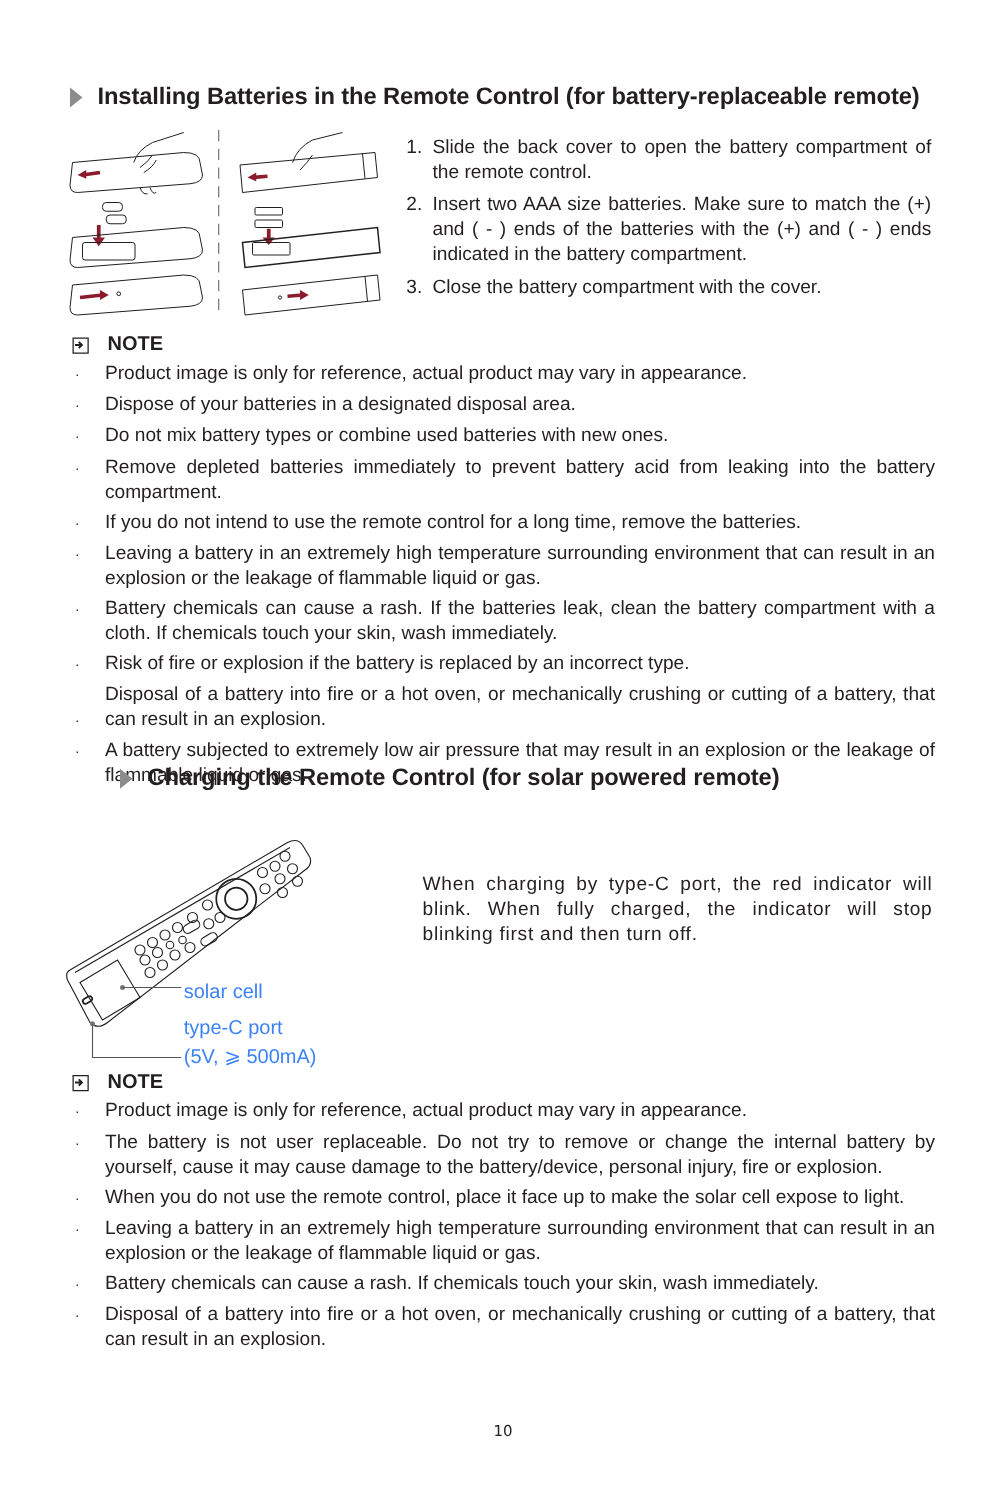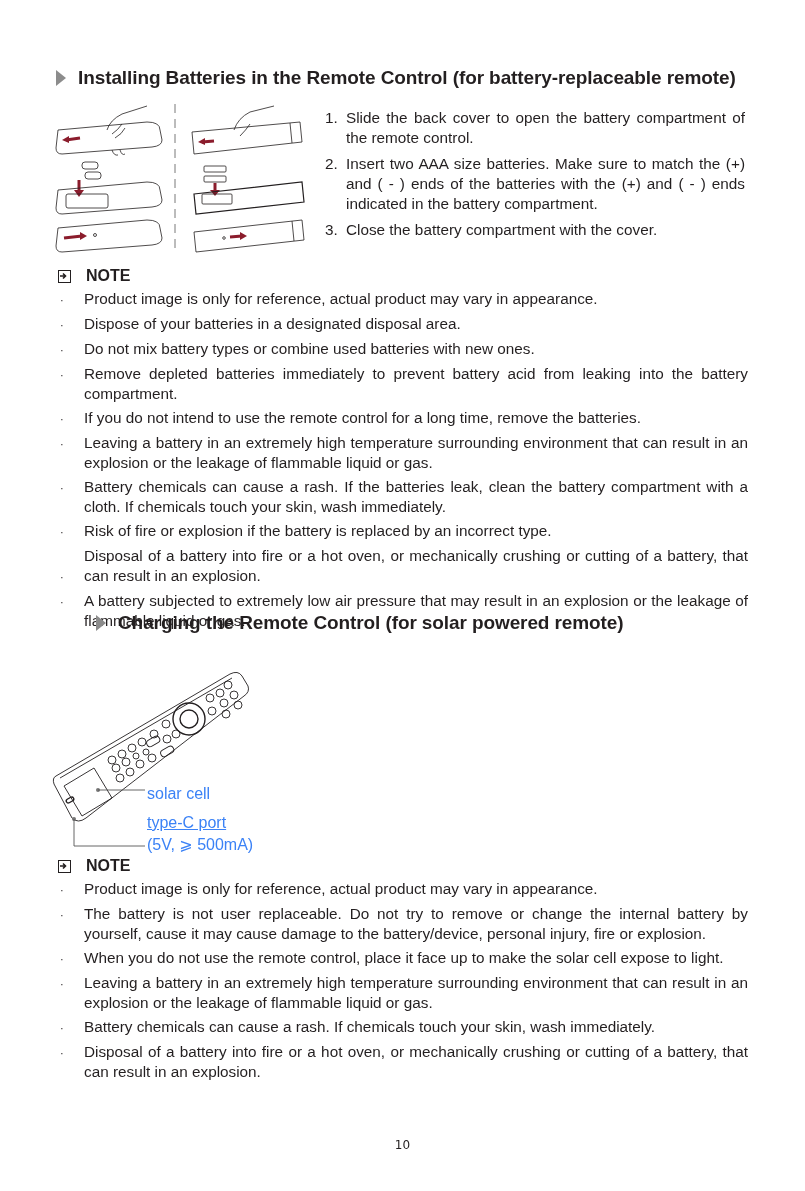--- a/index.html
+++ b/index.html
@@ -209,24 +209,25 @@
     <rect x="14" y="130" width="8" height="4" rx="2" transform="rotate(-30 18 132)" stroke-width="1.4"></rect>
 
     <circle cx="46" cy="122" r="2" fill="#777" stroke="none"></circle>
     <line x1="46" y1="122" x2="93" y2="122" stroke="#555"></line>
     <circle cx="22" cy="151" r="2" fill="#777" stroke="none"></circle>
     <polyline points="22,151 22,178 93,178" stroke="#555"></polyline>
   </svg>
 </div>
 
 <div class="callout" style="left:147px; top:785px;">solar cell</div>
-<div class="callout" style="left:147px; top:814px;text-decoration:underline;">type-C port</div>
+<div class="callout" style="left:147px; top:814px;">type-C port</div>
 <div class="callout" style="left:147px; top:835px;">(5V, ⩾ 500mA)</div>
 
 <div class="charge-text body-text">
+  <p class="spaced">When charging by type-C port, the red indicator will blink. When fully charged, the indicator will stop blinking first and then turn off.</p>
 </div>
 
 <div class="note-head" style="top:857px;">
   <span class="note-icon">
     <svg width="10" height="10" viewBox="0 0 10 10">
         <path d="M1 5 H6 M4 2.5 L6.5 5 L4 7.5" stroke="#231f20" stroke-width="1.6" fill="none"></path>
       </svg>
   </span>
   <span>NOTE</span>
 </div>

